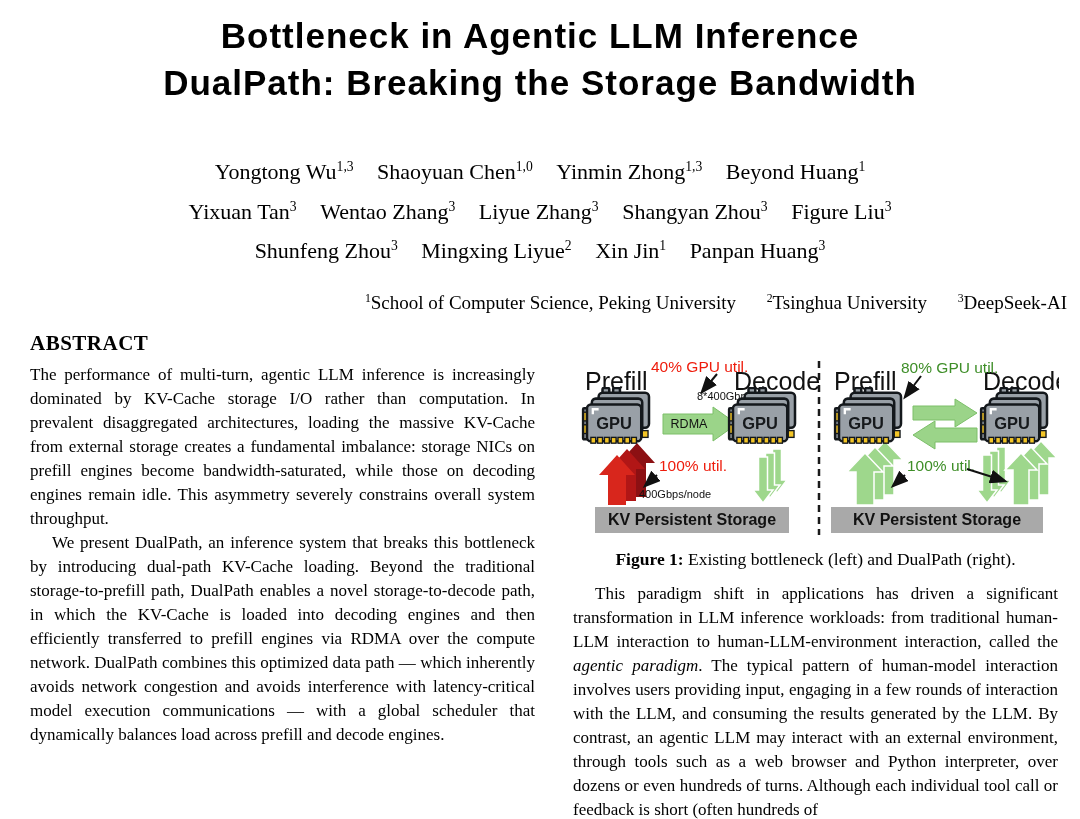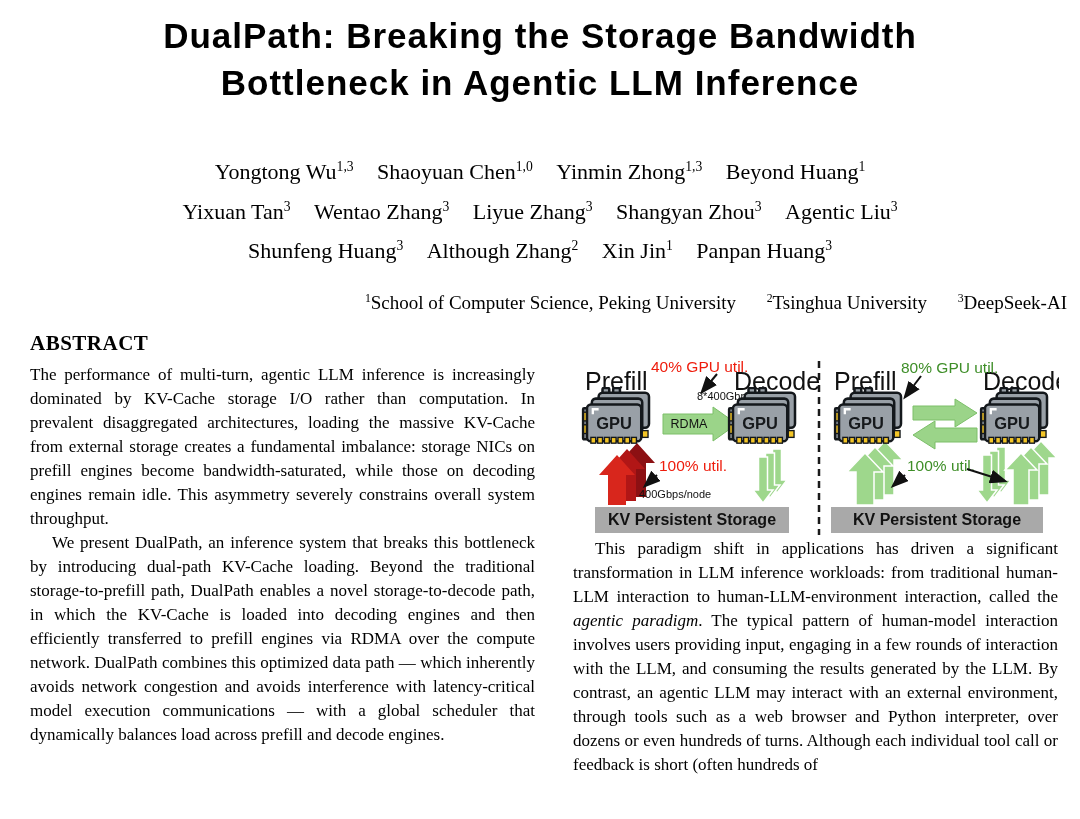--- a/index.html
+++ b/index.html
@@ -49,41 +49,41 @@
   .gpu-tick{fill:none;stroke:#fff;stroke-width:2.4;}
   .gpu-label{font-family:"Liberation Sans",sans-serif;font-size:17px;font-weight:bold;
              fill:#16191c;text-anchor:middle;}
 </style>
 </head>
 <body>
 
 <div class="page">
 
   <div class="title">
+    <div>Bottleneck in Agentic LLM Inference</div>
     <div>DualPath: Breaking the Storage Bandwidth</div>
-    <div>Bottleneck in Agentic LLM Inference</div>
   </div>
 
   <div class="authors">
     <div>
       <span class="author"><span>Yongtong Wu</span><sup>1,3</sup></span>
       <span class="author"><span>Shaoyuan Chen</span><sup>1,0</sup></span>
       <span class="author"><span>Yinmin Zhong</span><sup>1,3</sup></span>
       <span class="author"><span>Beyond Huang</span><sup>1</sup></span>
     </div>
     <div>
       <span class="author"><span>Yixuan Tan</span><sup>3</sup></span>
       <span class="author"><span>Wentao Zhang</span><sup>3</sup></span>
       <span class="author"><span>Liyue Zhang</span><sup>3</sup></span>
       <span class="author"><span>Shangyan Zhou</span><sup>3</sup></span>
-      <span class="author"><span>Agentic Liu</span><sup>3</sup></span>
+      <span class="author"><span>Figure Liu</span><sup>3</sup></span>
     </div>
     <div>
-      <span class="author"><span>Shunfeng Huang</span><sup>3</sup></span>
-      <span class="author"><span>Although Zhang</span><sup>2</sup></span>
+      <span class="author"><span>Shunfeng Zhou</span><sup>3</sup></span>
+      <span class="author"><span>Mingxing Liyue</span><sup>2</sup></span>
       <span class="author"><span>Xin Jin</span><sup>1</sup></span>
       <span class="author"><span>Panpan Huang</span><sup>3</sup></span>
     </div>
   </div>
 
   <div class="affils">
     <span class="affil"><sup>1</sup><span>School of Computer Science, Peking University</span></span>
     <span class="affil"><sup>2</sup><span>Tsinghua University</span></span>
     <span class="affil"><sup>3</sup><span>DeepSeek-AI</span></span>
   </div>
@@ -178,20 +178,23 @@
         <use href="#gpu" x="400" y="28" width="74" height="62"></use>
 
         <text x="328" y="112" class="fig-ann" fill="#3e8e28">100% util.</text>
         <line x1="326" y1="116" x2="314" y2="127" class="ann-line" marker-end="url(#ah)"></line>
         <line x1="388" y1="110" x2="426" y2="122" class="ann-line" marker-end="url(#ah)"></line>
 
         <rect x="252" y="148" width="212" height="26" fill="#a9a9a9"></rect>
         <text x="358" y="166" class="fig-storage">KV Persistent Storage</text>
       </svg>
 
+      <div class="caption">
+        <b>Figure 1:</b><span> Existing bottleneck (left) and DualPath (right).</span>
+      </div>
 
       <p class="para indent">
         <span>This paradigm shift in applications has driven a significant transformation in LLM inference workloads: from traditional human-LLM interaction to human-LLM-environment interaction, called the </span><span class="italic">agentic paradigm</span><span>. The typical pattern of human-model interaction involves users providing input, engaging in a few rounds of interaction with the LLM, and consuming the results generated by the LLM. By contrast, an agentic LLM may interact with an external environment, through tools such as a web browser and Python interpreter, over dozens or even hundreds of turns. Although each individual tool call or feedback is short (often hundreds of</span>
       </p>
 
     </div>
   </div>
 </div>
 
 </body></html>

